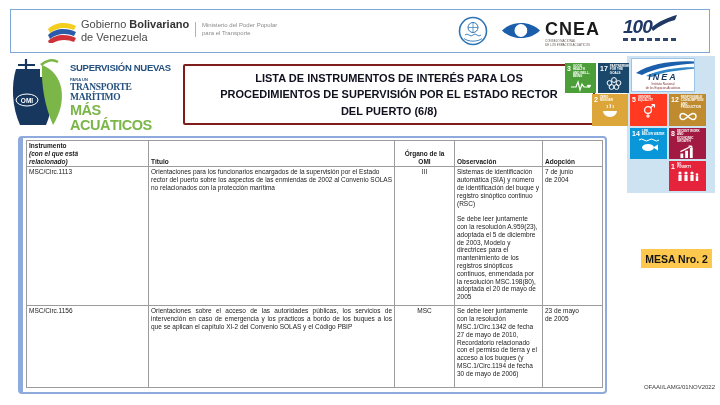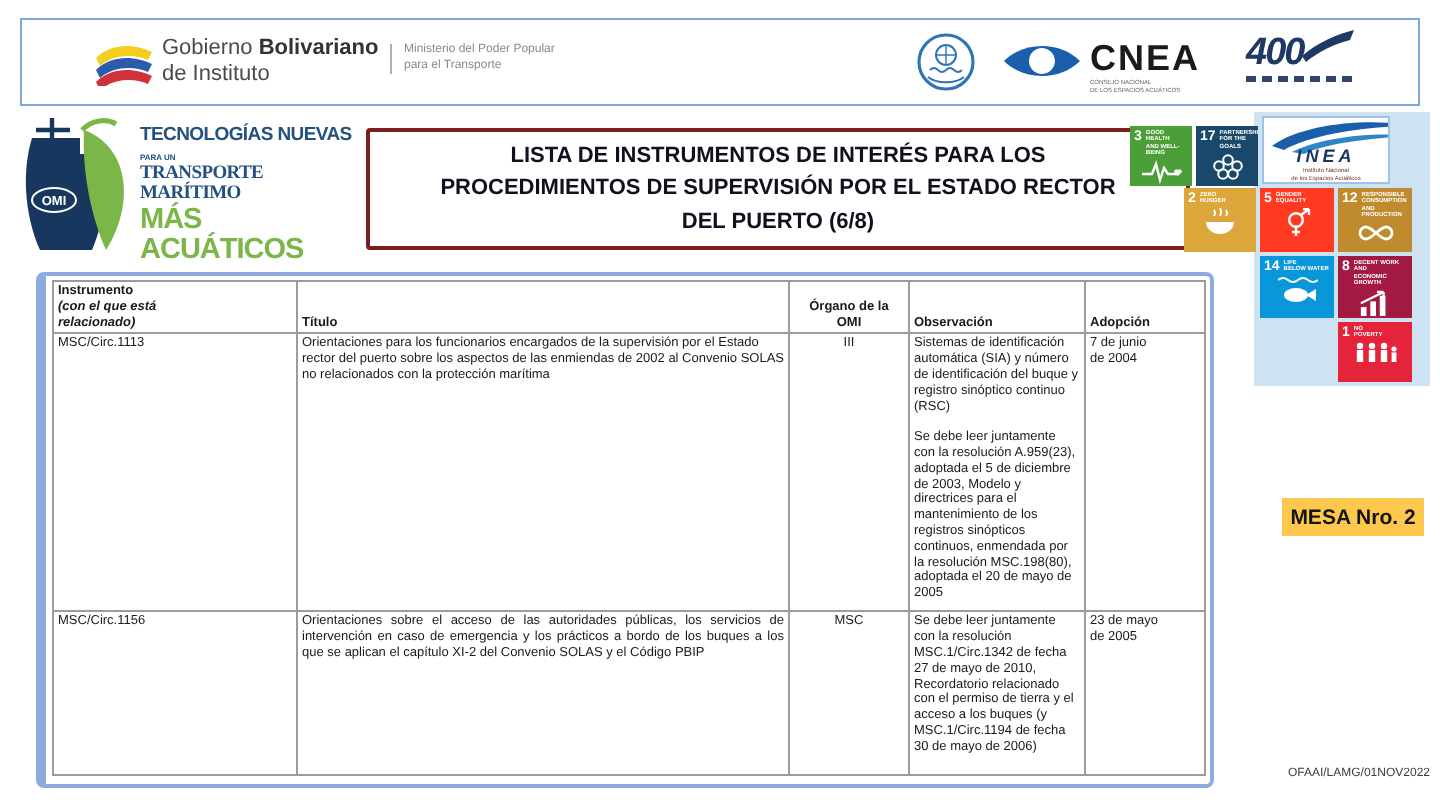--- a/index.html
+++ b/index.html
@@ -74,21 +74,21 @@
 <div id="slide">
 
   <div id="logo-bar" class="abs">
     <svg class="abs" style="left:36px;top:9px" width="30" height="24" viewBox="0 0 30 24">
       <path d="M1,10 C9,2 21,3 29,7 L27,11 C20,8 10,8 3,14 Z" fill="#f4ce1c"></path>
       <path d="M1,10 C9,2 21,3 29,7 L27,11 C20,8 10,8 3,14 Z" fill="#2b5caa" transform="translate(0,6)"></path>
       <path d="M1,10 C9,2 21,3 29,7 L27,11 C20,8 10,8 3,14 Z" fill="#cf3339" transform="translate(0,12)"></path>
     </svg>
     <div id="gov-text" class="abs">
       <div><span>Gobierno </span><b>Bolivariano</b></div>
-      <div>de Instituto</div>
+      <div>de Venezuela</div>
     </div>
     <div id="ministry-text" class="abs pre">Ministerio del Poder Popular
 para el Transporte</div>
 
     <svg class="abs" style="left:447px;top:6px" width="30" height="30" viewBox="0 0 30 30">
       <circle cx="15" cy="15" r="13.5" fill="#fff" stroke="#2e75b6" stroke-width="1.6"></circle>
       <circle cx="15" cy="11.5" r="5" fill="none" stroke="#2e75b6" stroke-width="1"></circle>
       <path d="M10,11.5 h10 M15,6.5 v10" stroke="#2e75b6" stroke-width="0.7"></path>
       <path d="M7,19 q2,-2 4,0 q2,2 4,0 q2,-2 4,0 q2,2 4,0" stroke="#2e75b6" stroke-width="0.9" fill="none"></path>
       <path d="M6,22.5 C10,26 20,26 24,22.5" stroke="#2e75b6" stroke-width="0.9" fill="none"></path>
@@ -99,39 +99,39 @@
       <circle cx="21" cy="11.5" r="6.5" fill="#fff"></circle>
       <path d="M21,5 a6.5,6.5 0 0 1 0,13 a9,6.5 0 0 0 0,-13 Z" fill="#1b5eab"></path>
     </svg>
     <div id="cnea-text" class="abs">
       <div id="cnea-name">CNEA</div>
       <div id="cnea-sub" class="pre">CONSEJO NACIONAL
 DE LOS ESPACIOS ACUÁTICOS</div>
     </div>
 
     <div id="bicent" class="abs">
-      <div id="bicent-num">400</div>
+      <div id="bicent-num">100</div>
       <svg class="abs" style="left:28px;top:-2px" width="26" height="16" viewBox="0 0 26 16">
         <path d="M0,13 C8,6 18,2 26,0 L24,5 C16,7 8,11 2,16 Z" fill="#1f3864"></path>
       </svg>
       <div id="bicent-dashes"></div>
     </div>
   </div>
 
   <div id="eco-banner" class="abs">
     <svg class="abs" style="left:0;top:0" width="62" height="72" viewBox="0 0 62 72">
       <path d="M18,2 L18,14 M10,8 L27,8" stroke="#17375e" stroke-width="2.2"></path>
       <path d="M8,12 L32,12 L32,20 L42,20 C46,34 45,52 38,68 L12,68 C4,50 3,28 8,12 Z" fill="#17375e"></path>
       <path d="M34,8 C56,16 60,44 45,68 C37,50 33,28 34,8 Z" fill="#7ab648"></path>
       <path d="M33,8 C38,3 45,2 50,5" stroke="#7ab648" stroke-width="2.5" fill="none"></path>
       <ellipse cx="19" cy="43" rx="11" ry="6" fill="none" stroke="#fff" stroke-width="1"></ellipse>
       <text x="19" y="45.5" fill="#fff" font-size="6.5" font-weight="bold" text-anchor="middle">OMI</text>
     </svg>
     <div id="eco-text" class="abs">
-      <div class="eco-l1"><span>TECNOLOGÍAS NUEVAS</span><span class="small"> PARA UN</span></div>
+      <div class="eco-l1"><span>SUPERVISIÓN NUEVAS</span><span class="small"> PARA UN</span></div>
       <div class="eco-l2">TRANSPORTE MARÍTIMO</div>
       <div class="eco-l3">MÁS ACUÁTICOS</div>
     </div>
   </div>
 
   <div id="title-box" class="abs pre">LISTA DE INSTRUMENTOS DE INTERÉS PARA LOS
 PROCEDIMIENTOS DE SUPERVISIÓN POR EL ESTADO RECTOR
 DEL PUERTO (6/8)</div>
 
   <div id="sdg-panel" class="abs"></div>

